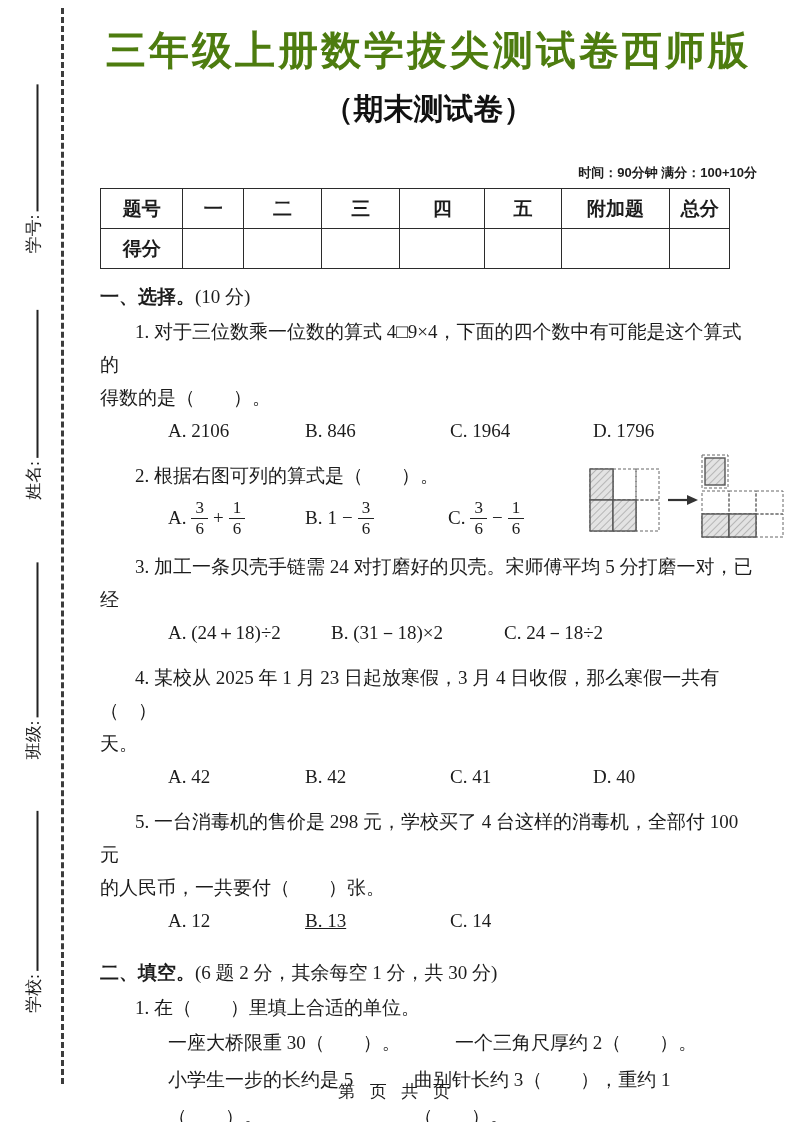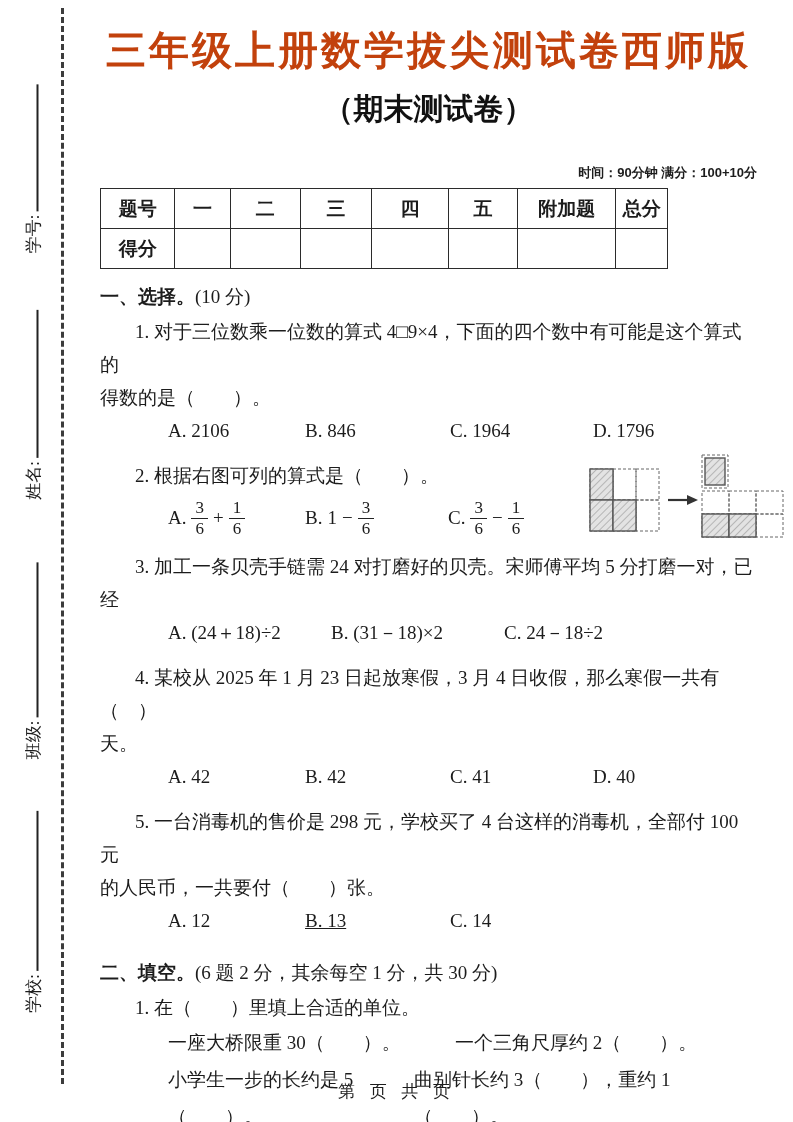--- a/index.html
+++ b/index.html
@@ -8,26 +8,26 @@
   
   .cutline{position:absolute;left:61px;top:8px;height:1076px;width:0;border-left:3px dashed #3c3c3c;}
   
   .sfield{position:absolute;left:33px;width:0;height:0;}
   .sfield .rot{position:absolute;left:0;top:0;transform:translate(-50%,-50%) rotate(-90deg);
                white-space:nowrap;display:flex;align-items:baseline;font-size:17px;}
   .sfield .blank{display:inline-block;border-bottom:2px solid #222;height:13px;margin-left:3px;}
   
   .main{position:absolute;left:100px;top:26px;width:657px;}
   .title{margin:0;text-align:center;font-family:"Liberation Sans","DejaVu Sans",sans-serif;
-         font-weight:700;font-size:40px;line-height:48px;letter-spacing:3px;color:#c2410c;}
+         font-weight:700;font-size:40px;line-height:48px;letter-spacing:3px;color:#4d7c0f;}
   .subtitle{text-align:center;font-family:"Liberation Sans","DejaVu Sans",sans-serif;
             font-weight:700;font-size:30px;line-height:38px;margin-top:16px;color:#111;}
   .meta{text-align:right;font-family:"Liberation Sans","DejaVu Sans",sans-serif;
         font-weight:600;font-size:13px;line-height:22px;margin-top:34px;margin-bottom:4px;}
-  table.score{width:568px;border-collapse:collapse;table-layout:fixed;margin-top:2px;}
+  table.score{width:630px;border-collapse:collapse;table-layout:fixed;margin-top:2px;}
   table.score td{border:1.7px solid #2b2b2b;height:37px;text-align:center;
                  font-family:"Liberation Sans","DejaVu Sans",sans-serif;font-weight:600;font-size:19px;}
   .sec-heading{font-size:19px;line-height:24px;margin-top:16px;}
   .sec-heading .hb{font-family:"Liberation Sans","DejaVu Sans",sans-serif;font-weight:700;}
   .sec-heading .hn{font-weight:400;}
   .qline{font-size:19px;line-height:33px;}
   .ind{text-indent:35px;}
   .opts{display:flex;font-size:19px;line-height:33px;padding-left:68px;}
   .opt4 .o1{width:137px;}.opt4 .o2{width:145px;}.opt4 .o3{width:143px;}
   .opt3 .o1{width:137px;}.opt3 .o2{width:145px;text-decoration:underline;}

